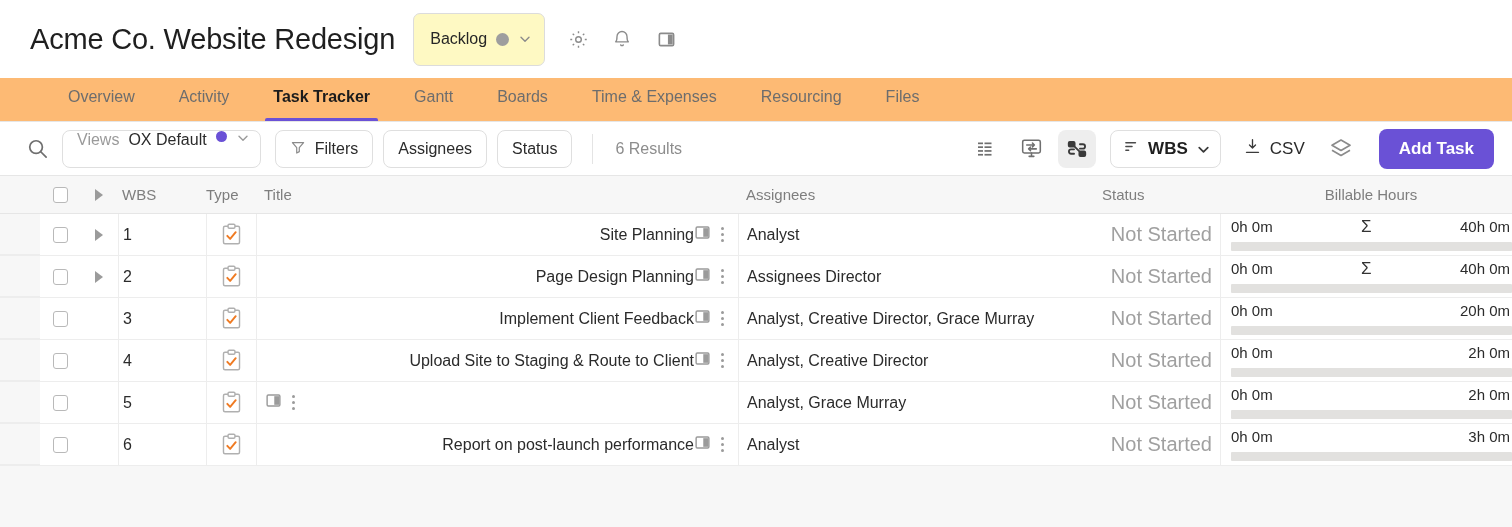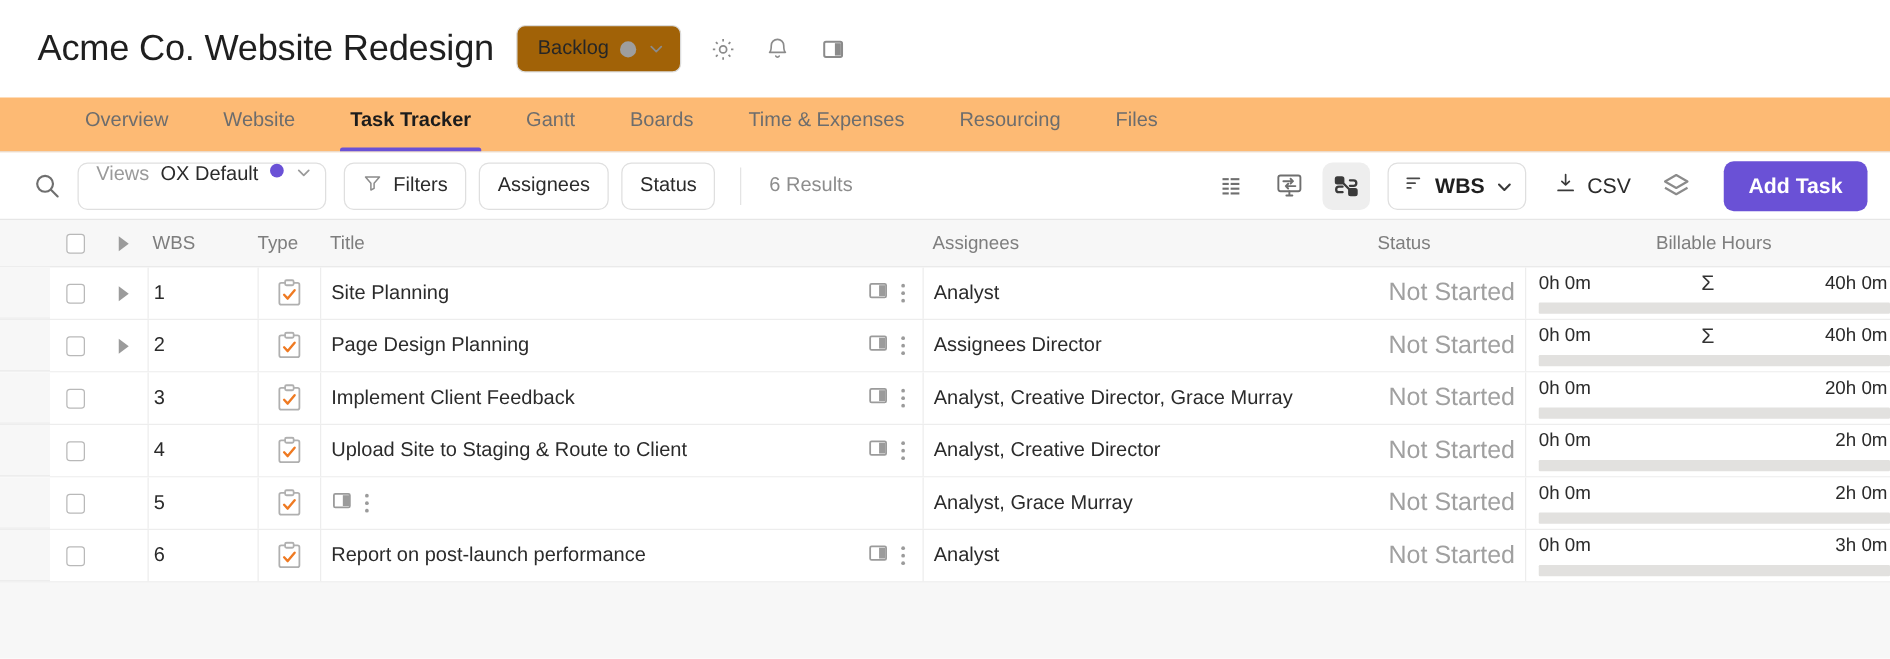--- a/index.html
+++ b/index.html
@@ -15,22 +15,22 @@
   
   .titlebar {
     height: 78px; display: flex; align-items: center; padding: 0 0 0 30px;
     background:#fff; flex: 0 0 78px;
   }
   .proj-title {
     font-size: 29px; font-weight: 400; color: #1f1f1f; letter-spacing: -0.2px;
     white-space: nowrap;
   }
   .status-pill {
-    margin-left: 18px; height: 38px; border: 1px solid #dcdcdc; border-radius: 7px;
-    display: flex; align-items: center; gap: 9px; padding: 0 12px 0 16px; background:#a16207;
+    margin-left: 18px; height: 53px; border: 1px solid #dcdcdc; border-radius: 7px;
+    display: flex; align-items: center; gap: 9px; padding: 0 12px 0 16px; background:#fef9c3;
     cursor: pointer;
   }
   .status-pill .lbl { font-size: 16px; color:#262626; font-weight: 400; }
   .dot { width: 13px; height: 13px; border-radius: 50%; display:inline-block; }
   .chev { width: 14px; height: 14px; display:inline-block; }
   .hdr-icon { margin-left: 22px; width: 22px; height: 22px; display:flex; align-items:center; justify-content:center; cursor:pointer; }
   .hdr-icon:first-of-type { margin-left: 26px; }
 
   
   .tabs {
@@ -95,21 +95,21 @@
   .hdr-row .cell { color: #7e7e7e; font-size: 15px; display:flex; align-items:center; }
 
   .body-row { background:#fff; border-bottom: 1px solid #ededed; }
   .gutter { width: 40px; background: #f7f7f7; flex: 0 0 40px; border-bottom: 1px solid #ededed; }
   .hdr-row .gutter { border-bottom: none; background:#f7f7f7; }
 
   .c-check { flex: 0 0 40px; display:flex; align-items:center; justify-content:center; }
   .c-exp   { flex: 0 0 38px; display:flex; align-items:center; justify-content:center; }
   .c-wbs   { flex: 0 0 88px; display:flex; align-items:center; padding-left: 4px; font-size:16px; color:#2b2b2b; }
   .c-type  { flex: 0 0 50px; display:flex; align-items:center; justify-content:center; }
-  .c-title { flex: 0 0 482px; display:flex; align-items:center; padding-left: 8px; font-size:16px; color:#2b2b2b; gap:0; }
+  .c-title { flex: 0 0 482px; display:flex; align-items:center; padding-left: 8px; font-size:16px; color:#2b2b2b; gap:0;text-align:right; }
   .c-title .ttxt { flex: 1 1 auto; white-space: nowrap; overflow: hidden; text-overflow: ellipsis; }
   .c-asg   { flex: 0 0 360px; display:flex; align-items:center; padding-left: 8px; font-size:16px; color:#2b2b2b; white-space:nowrap; overflow:hidden; }
   .c-stat  { flex: 0 0 122px; display:flex; align-items:center; justify-content:flex-end; padding-right: 8px; font-size:20px; color:#a0a0a0; white-space:nowrap; }
   .c-hours { flex: 1 1 auto; display:flex; flex-direction:column; justify-content:center; padding-left: 10px; position: relative; }
 
   .body-row .c-wbs   { border-left: 1px solid #ededed; }
   .body-row .c-type  { border-left: 1px solid #ededed; }
   .body-row .c-title { border-left: 1px solid #ededed; }
   .body-row .c-asg   { border-left: 1px solid #ededed; }
   .body-row .c-hours { border-left: 1px solid #ededed; }
@@ -167,21 +167,21 @@
         <rect x="11.5" y="4.8" width="5" height="10.4" fill="#8b8b8b"></rect>
       </svg>
     </div>
   </div>
 
   <div class="tabs" id="tabs">
       <div class="tab">
         <span class="tlbl">Overview</span>
       </div>
       <div class="tab">
-        <span class="tlbl">Website</span>
+        <span class="tlbl">Activity</span>
       </div>
       <div class="tab active">
         <span class="tlbl">Task Tracker</span>
       </div>
       <div class="tab">
         <span class="tlbl">Gantt</span>
       </div>
       <div class="tab">
         <span class="tlbl">Boards</span>
       </div>

